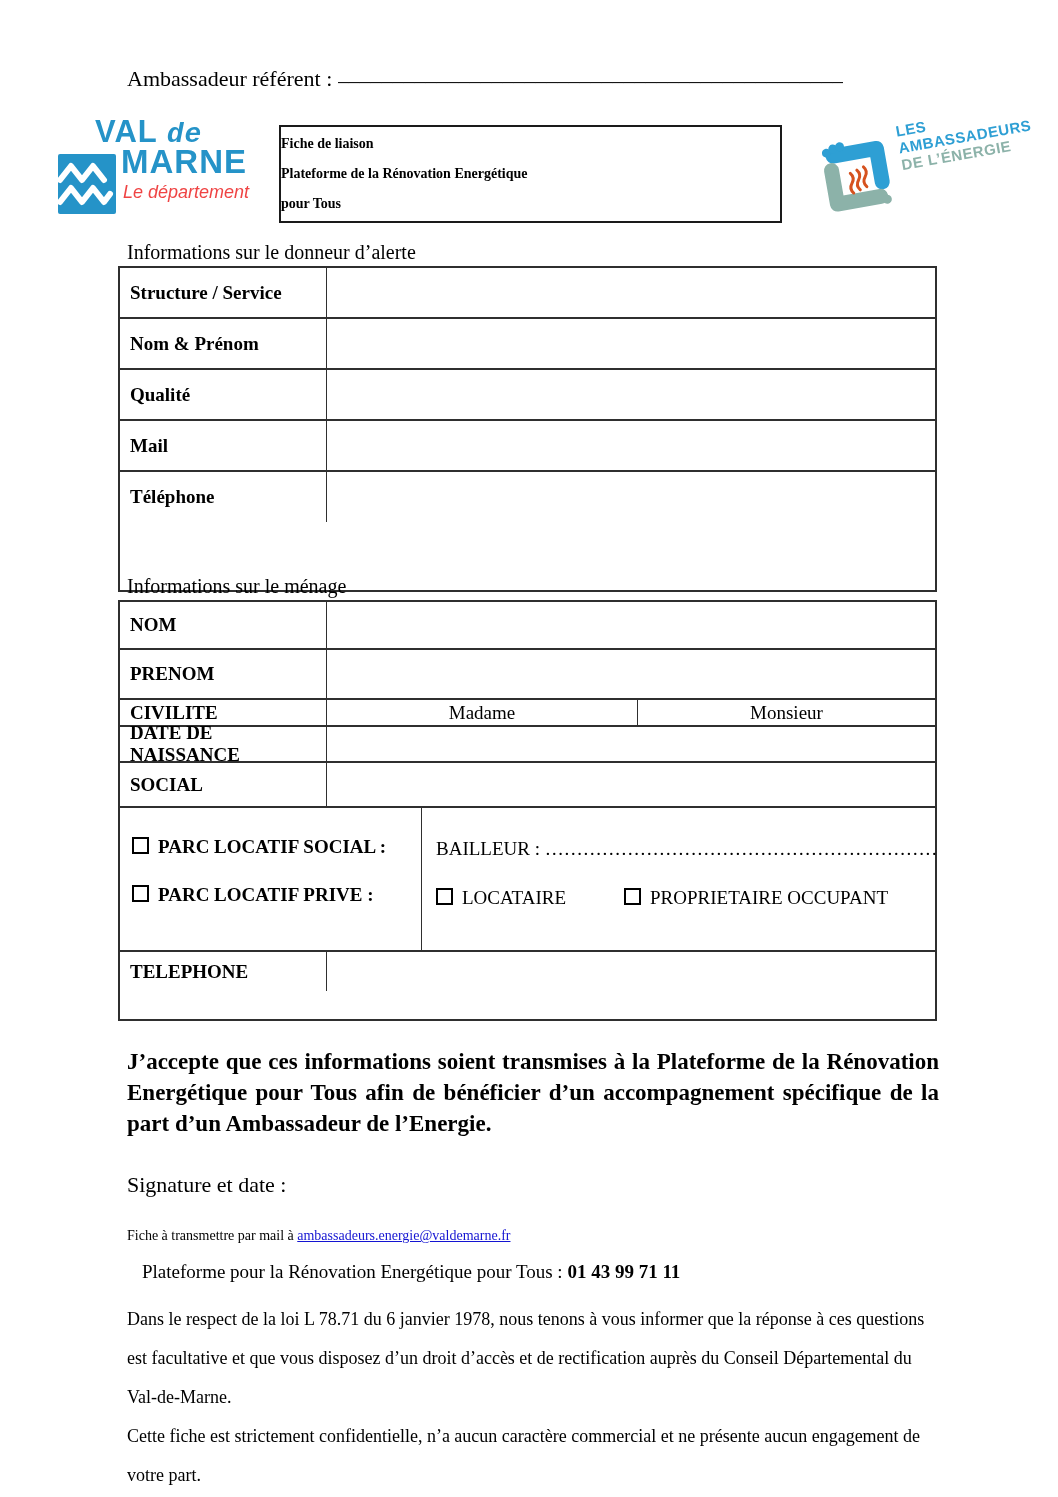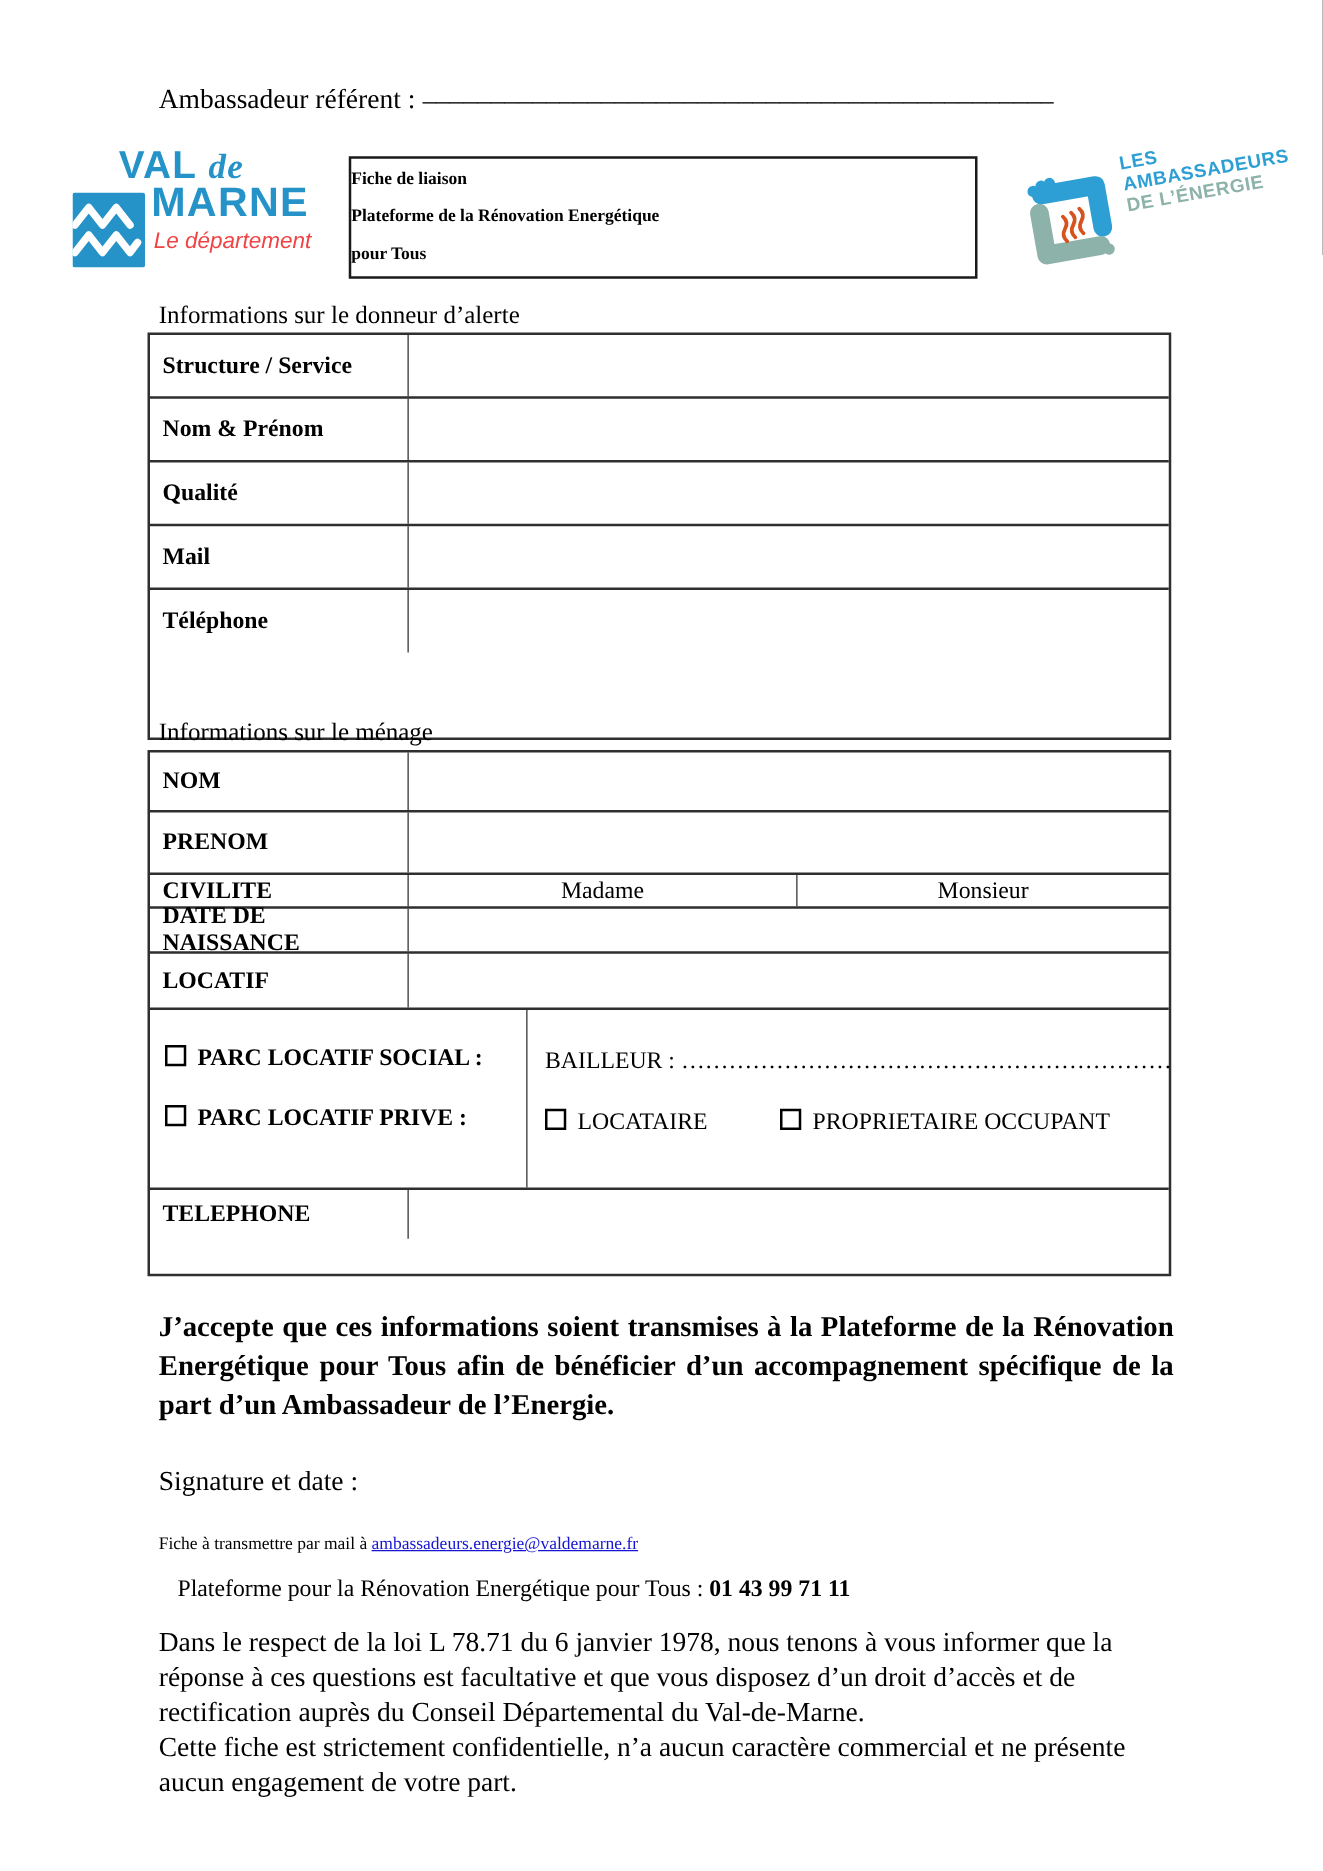--- a/index.html
+++ b/index.html
@@ -12,21 +12,21 @@
   .referent { position:absolute; left:127px; top:60px; font-size:22px; white-space:nowrap; }
   .referent .blank {
     display:inline-block; width:505px; overflow:hidden; vertical-align:baseline;
     letter-spacing:0px; white-space:nowrap;
   }
   
   .vdm-logo { position:absolute; left:58px; top:116px; width:195px; height:104px;
     font-family:"Liberation Sans", sans-serif; }
   .vdm-emblem { position:absolute; left:0px; top:38px; width:58px; height:60px; }
   .vdm-l1 { position:absolute; left:37px; top:0px; font-weight:bold; font-size:31px; line-height:31px; letter-spacing:1px;}
-  .vdm-l1 .de { font-family:Liberation Serif, serif; font-style:italic; font-weight:bold; font-size:28px; }
+  .vdm-l1 .de { font-family:Liberation Mono, monospace; font-style:italic; font-weight:bold; font-size:28px; }
   .vdm-l2 { position:absolute; left:63px; top:29px; font-weight:bold; font-size:33px; line-height:33px; letter-spacing:1px;}
   .vdm-l3 { position:absolute; left:65px; top:66px; font-style:italic; font-size:18px; }
   .title-box {
     position:absolute; left:279px; top:125px; width:499px; height:92px;
     border:2px solid #1a1a1a; text-align:left;
     font-weight:bold; font-size:14px; line-height:30px; padding-top:2px;
   }
   .amb-logo { position:absolute; left:806px; top:108px; width:215px; height:120px;
     transform:rotate(-10deg); transform-origin:40% 50%;
     font-family:"Liberation Sans", sans-serif; }
@@ -63,21 +63,21 @@
   
   .consent {
     position:absolute; left:127px; top:1046px; width:812px;
     font-weight:bold; font-size:23px; line-height:31px; text-align:justify;
   }
   .signature { position:absolute; left:127px; top:1172px; font-size:22px; }
   .transmit { position:absolute; left:127px; top:1228px; font-size:14px; }
   .transmit a { text-decoration:underline; }
   .platform { position:absolute; left:142px; top:1261px; font-size:19px; }
   .platform b { font-weight:bold; }
-  .legal { position:absolute; left:127px; top:1300px; width:808px; font-size:22px; line-height:28px; }
+  .legal { position:absolute; left:127px; top:1300px; width:808px; font-size:18px; line-height:39px; }
   .legal p { margin:0; }
 </style>
 </head>
 <body>
 
 <div class="page">
 
   <div class="referent">
     <span>Ambassadeur référent :</span>
     <span class="blank">______________________________________________________</span>
@@ -161,21 +161,21 @@
     <div class="frow" style="height:27px">
       <div class="fcell lbl">CIVILITE</div>
       <div class="fcell opt civ-mad">Madame</div>
       <div class="fcell opt val">Monsieur</div>
     </div>
     <div class="frow" style="height:36px">
       <div class="fcell lbl" style="padding-right:30px">DATE DE NAISSANCE</div>
       <div class="fcell val"></div>
     </div>
     <div class="frow" style="height:45px">
-      <div class="fcell lbl">LOCATIF</div>
+      <div class="fcell lbl">SOCIAL</div>
       <div class="fcell val"></div>
     </div>
     <div class="frow" style="height:144px">
       <div class="fcell parc-left">
         <div class="parc-line">
           <span class="cbx"></span><span>PARC LOCATIF SOCIAL :</span>
         </div>
         <div class="parc-line">
           <span class="cbx"></span><span>PARC LOCATIF PRIVE :</span>
         </div>

